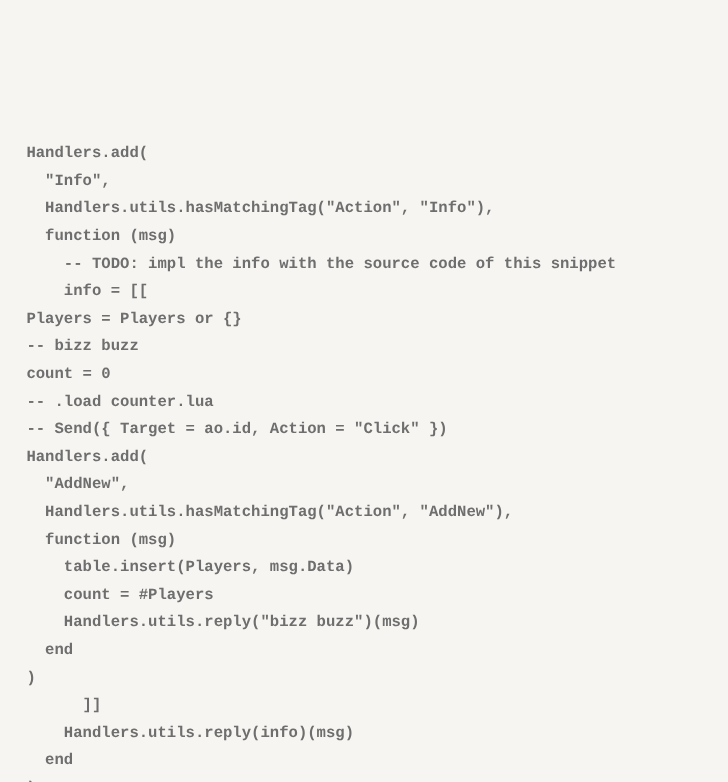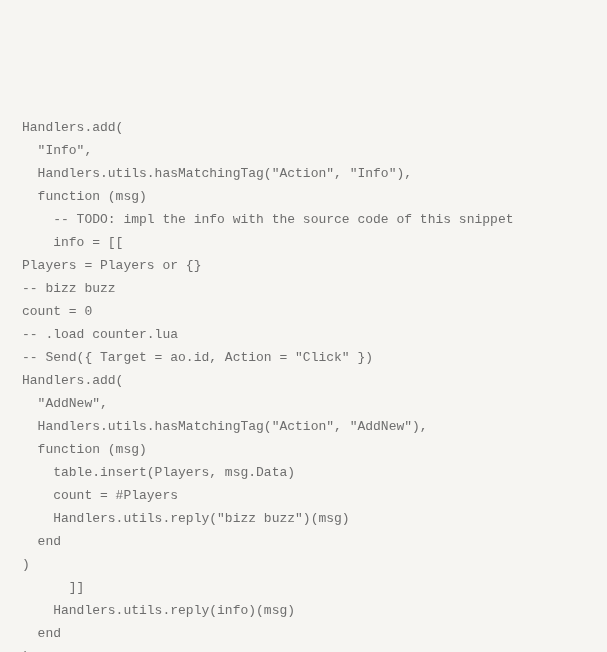--- a/index.html
+++ b/index.html
@@ -14,20 +14,21 @@
       font-family: ui-monospace, 'SFMono-Regular', 'SF Mono', Menlo, Monaco, Consolas, 'Liberation Mono', 'Courier New', monospace;
       font-size: 13px;
       line-height: 23px;
       color: #6e6e6e;
       padding: 24px 22px;
       white-space: pre;
       overflow: hidden;
     }
     .code-line {
       display: block;
+      font-weight: bold;
     }
   </style>
 </head>
 <body>
 
 
 
 <div><span class="code-line">Handlers.add(</span><span class="code-line">  "Info",</span><span class="code-line">  Handlers.utils.hasMatchingTag("Action", "Info"),</span><span class="code-line">  function (msg)</span><span class="code-line">    -- TODO: impl the info with the source code of this snippet</span><span class="code-line">    info = [[</span><span class="code-line">Players = Players or {}</span><span class="code-line"></span><span class="code-line">-- bizz buzz</span><span class="code-line">count = 0</span><span class="code-line">-- .load counter.lua</span><span class="code-line">-- Send({ Target = ao.id, Action = "Click" })</span><span class="code-line"></span><span class="code-line">Handlers.add(</span><span class="code-line">  "AddNew",</span><span class="code-line">  Handlers.utils.hasMatchingTag("Action", "AddNew"),</span><span class="code-line">  function (msg)</span><span class="code-line">    table.insert(Players, msg.Data)</span><span class="code-line">    count = #Players</span><span class="code-line">    Handlers.utils.reply("bizz buzz")(msg)</span><span class="code-line">  end</span><span class="code-line">)</span><span class="code-line">      ]]</span><span class="code-line">    Handlers.utils.reply(info)(msg)</span><span class="code-line">  end</span><span class="code-line">)</span></div>
 
 

